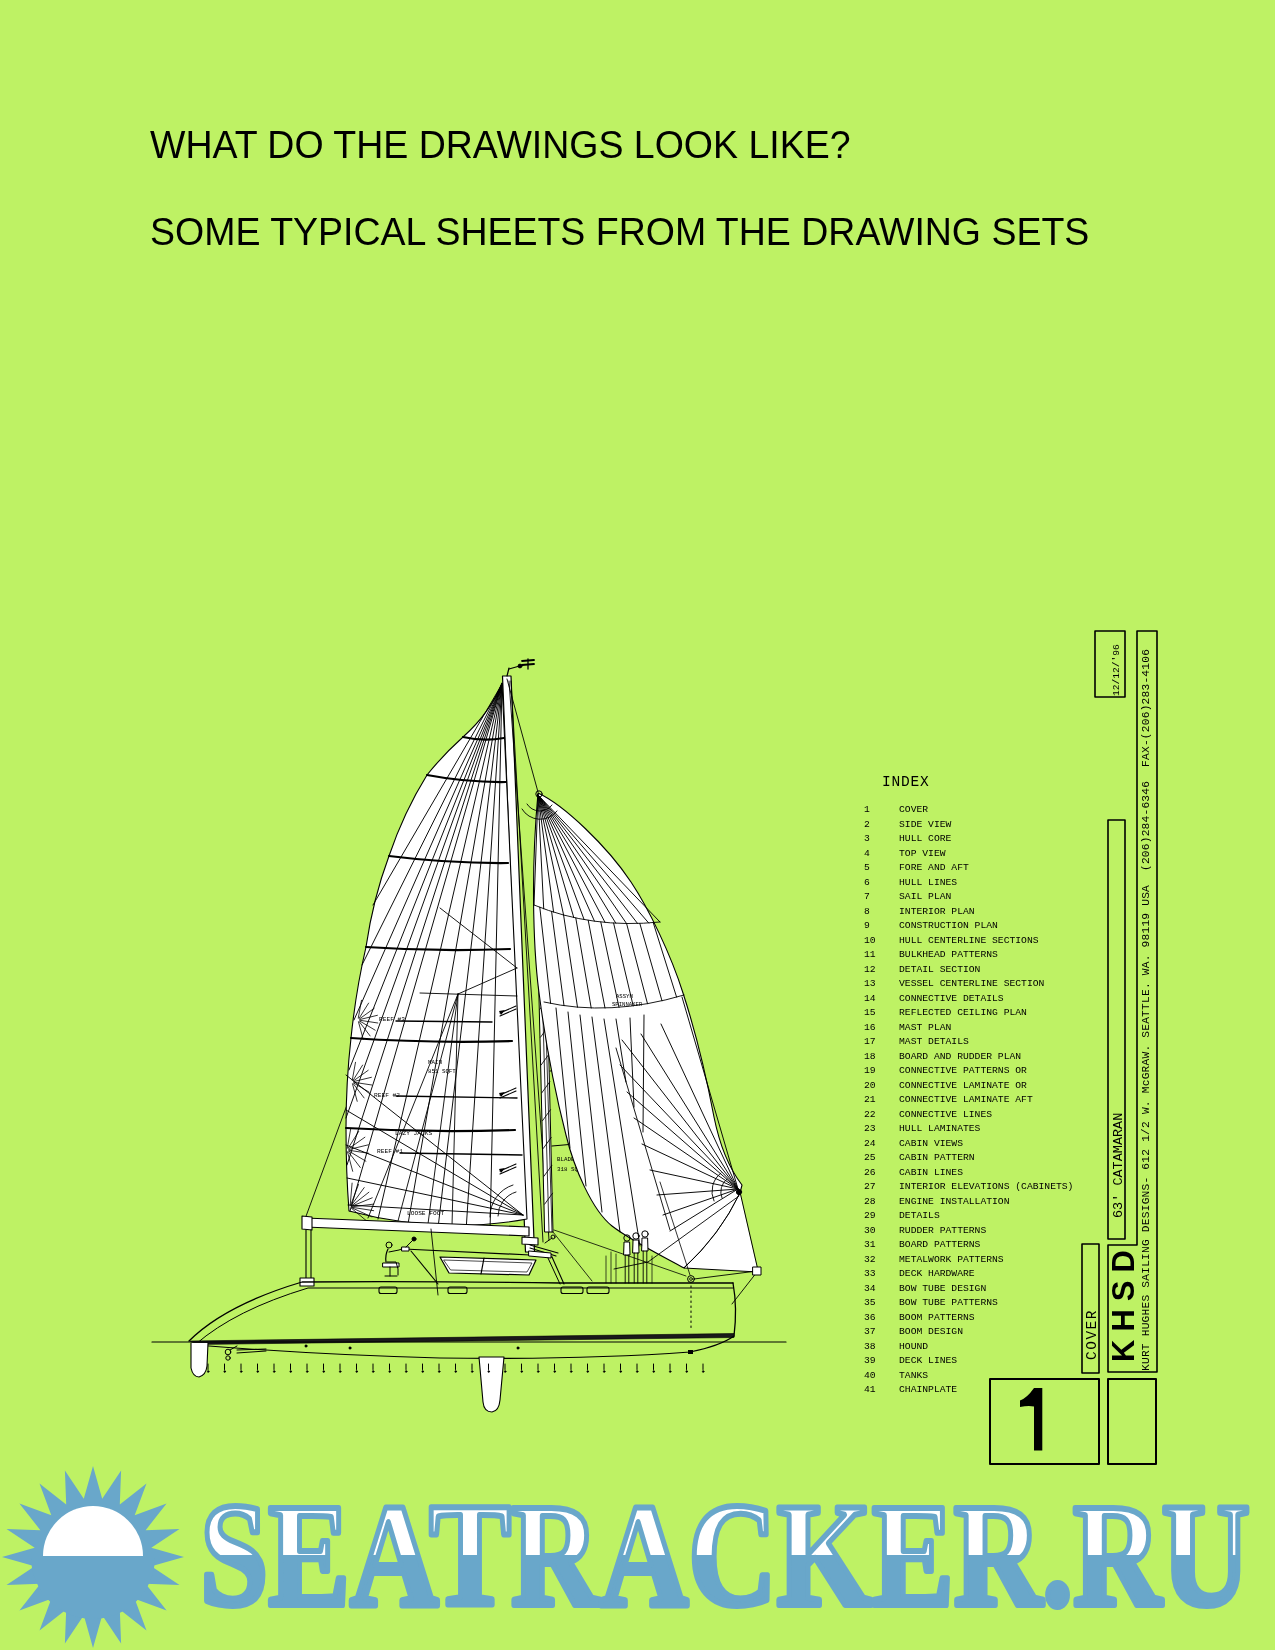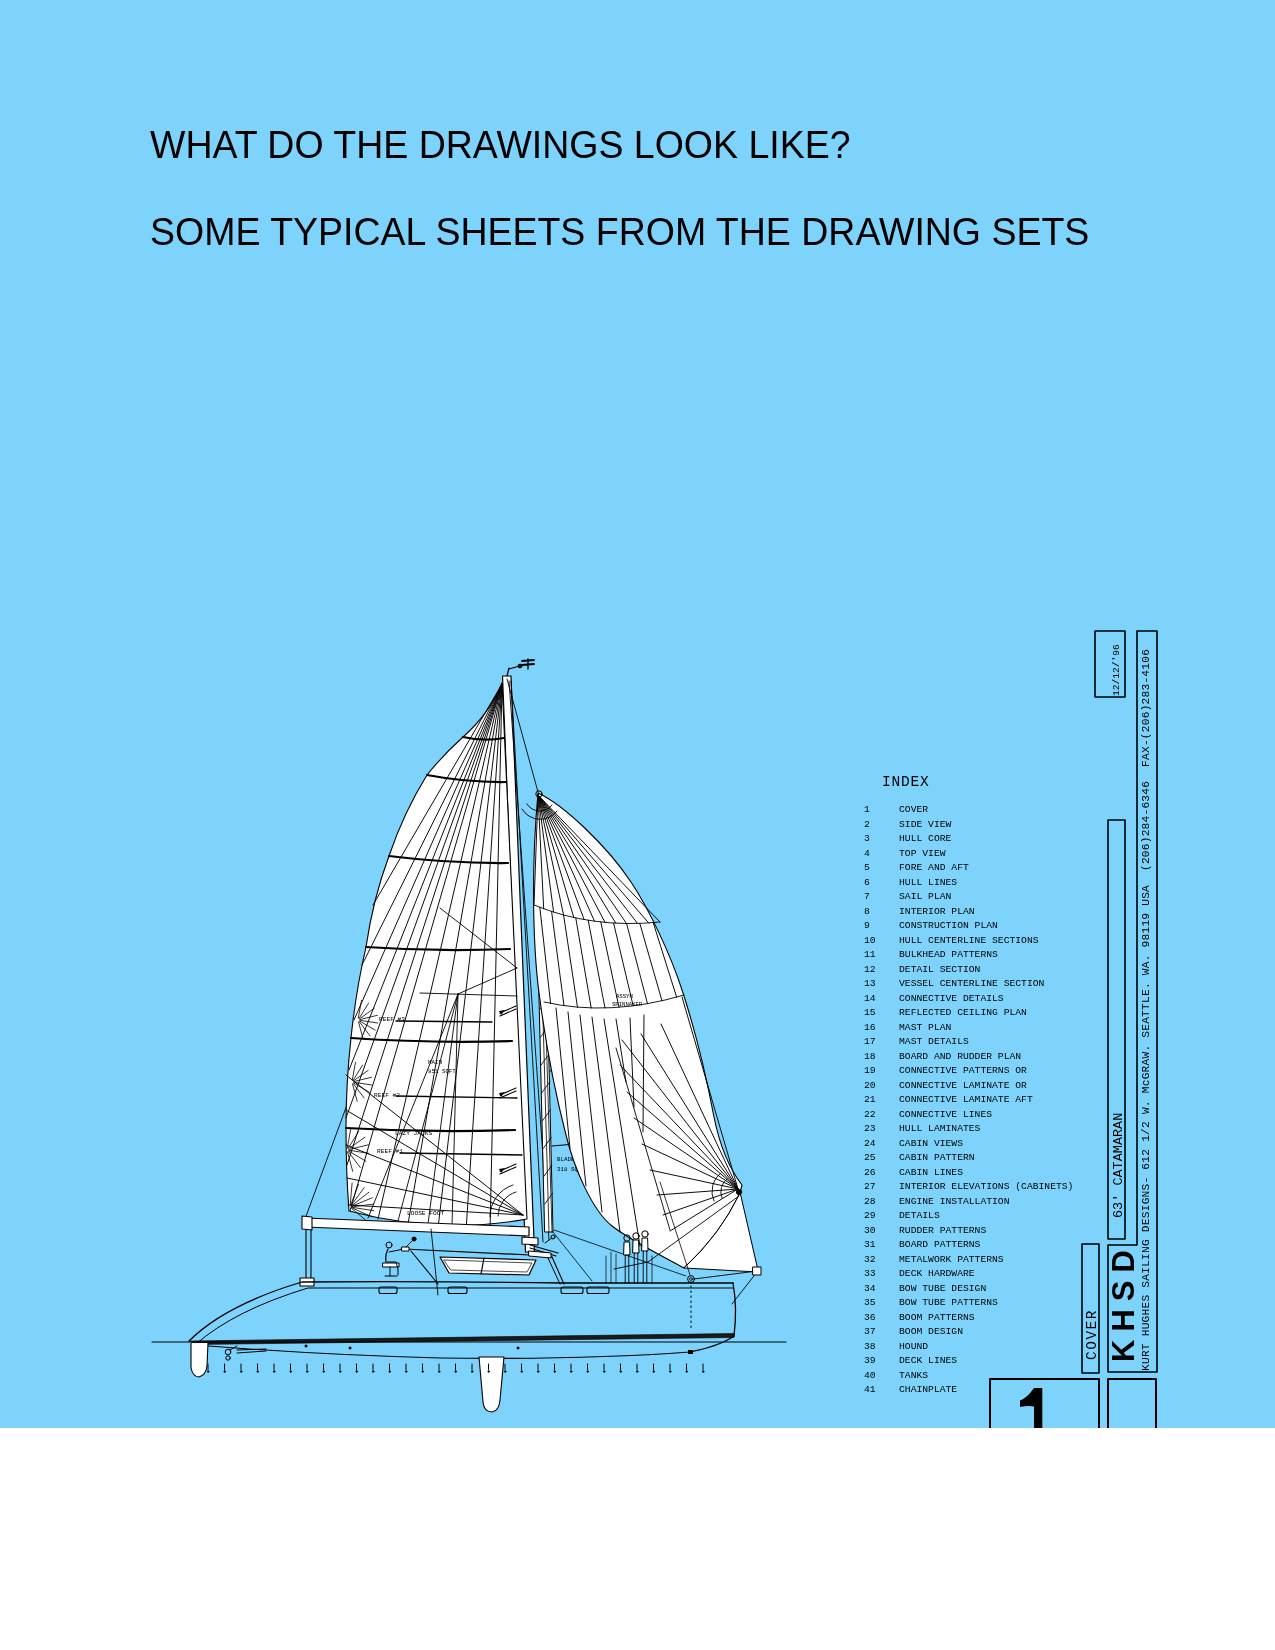--- a/index.html
+++ b/index.html
@@ -1,16 +1,16 @@
 <!DOCTYPE html>
 <html><head>
 <meta charset="utf-8">
 <style>
 html,body{margin:0;padding:0;background:#fff;}
-#page{position:relative;width:1275px;height:1428px;background:#7dd3fc;overflow:hidden;
+#page{position:relative;width:1275px;height:1650px;background:#bef264;overflow:hidden;
   font-family:"Liberation Sans",sans-serif;}
 .hdr{position:absolute;left:150px;color:#000;font-size:39.5px;white-space:nowrap;transform:scaleX(0.949);transform-origin:0 0;}
 svg text{fill:#000;}
 .cad{font-family:"Liberation Mono",monospace;}
 </style>
 </head>
 <body>
 <div id="page">
 
 <div class="hdr" style="top:121.6px;">WHAT DO THE DRAWINGS LOOK LIKE?</div>

